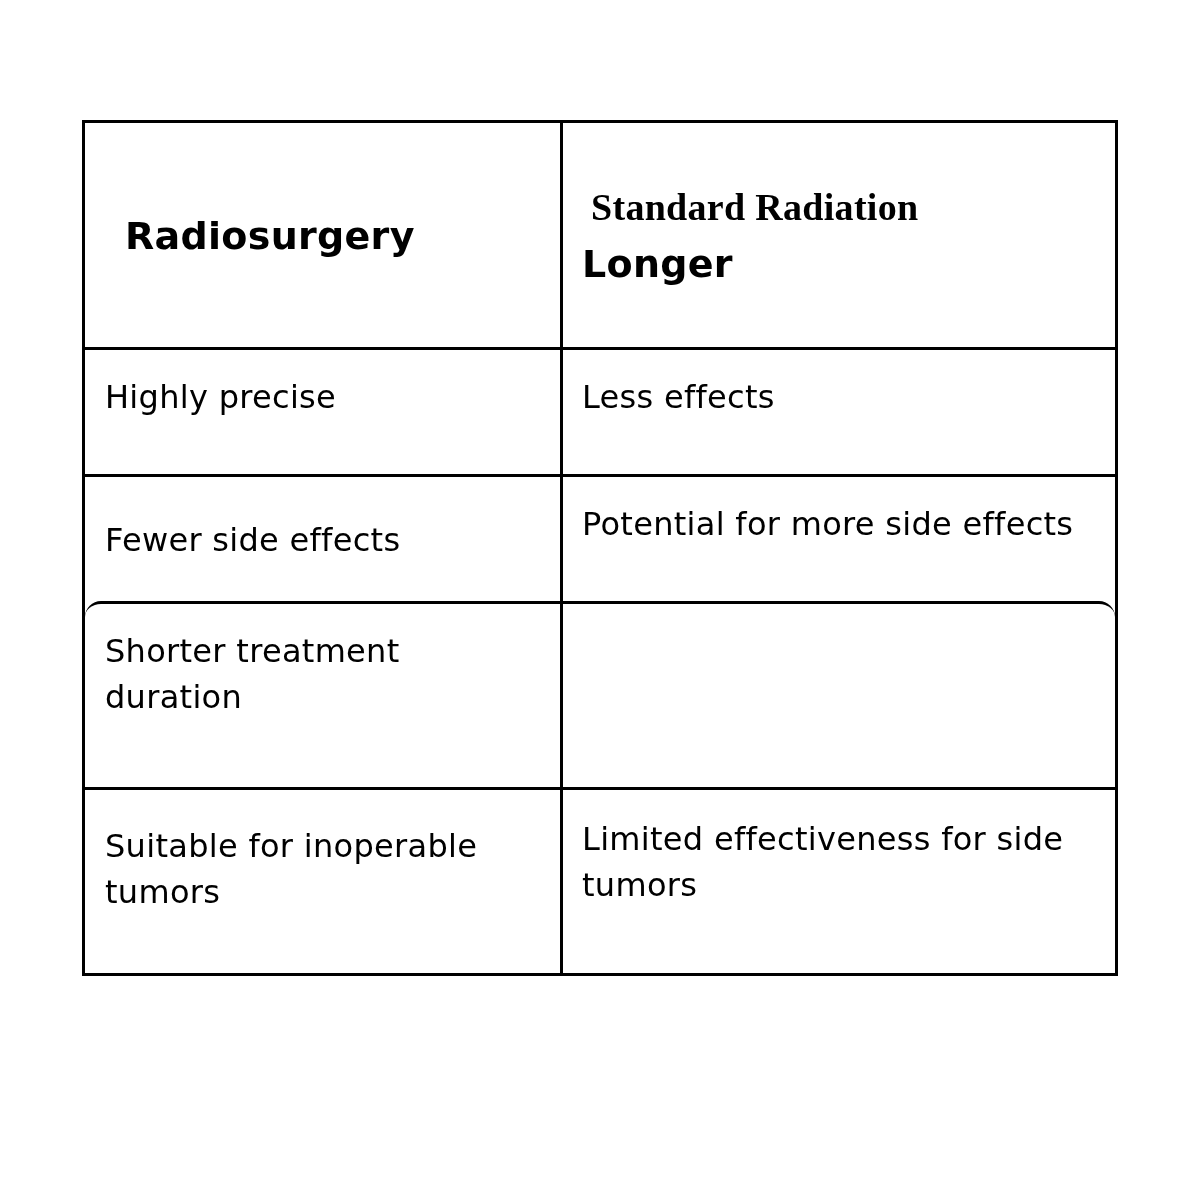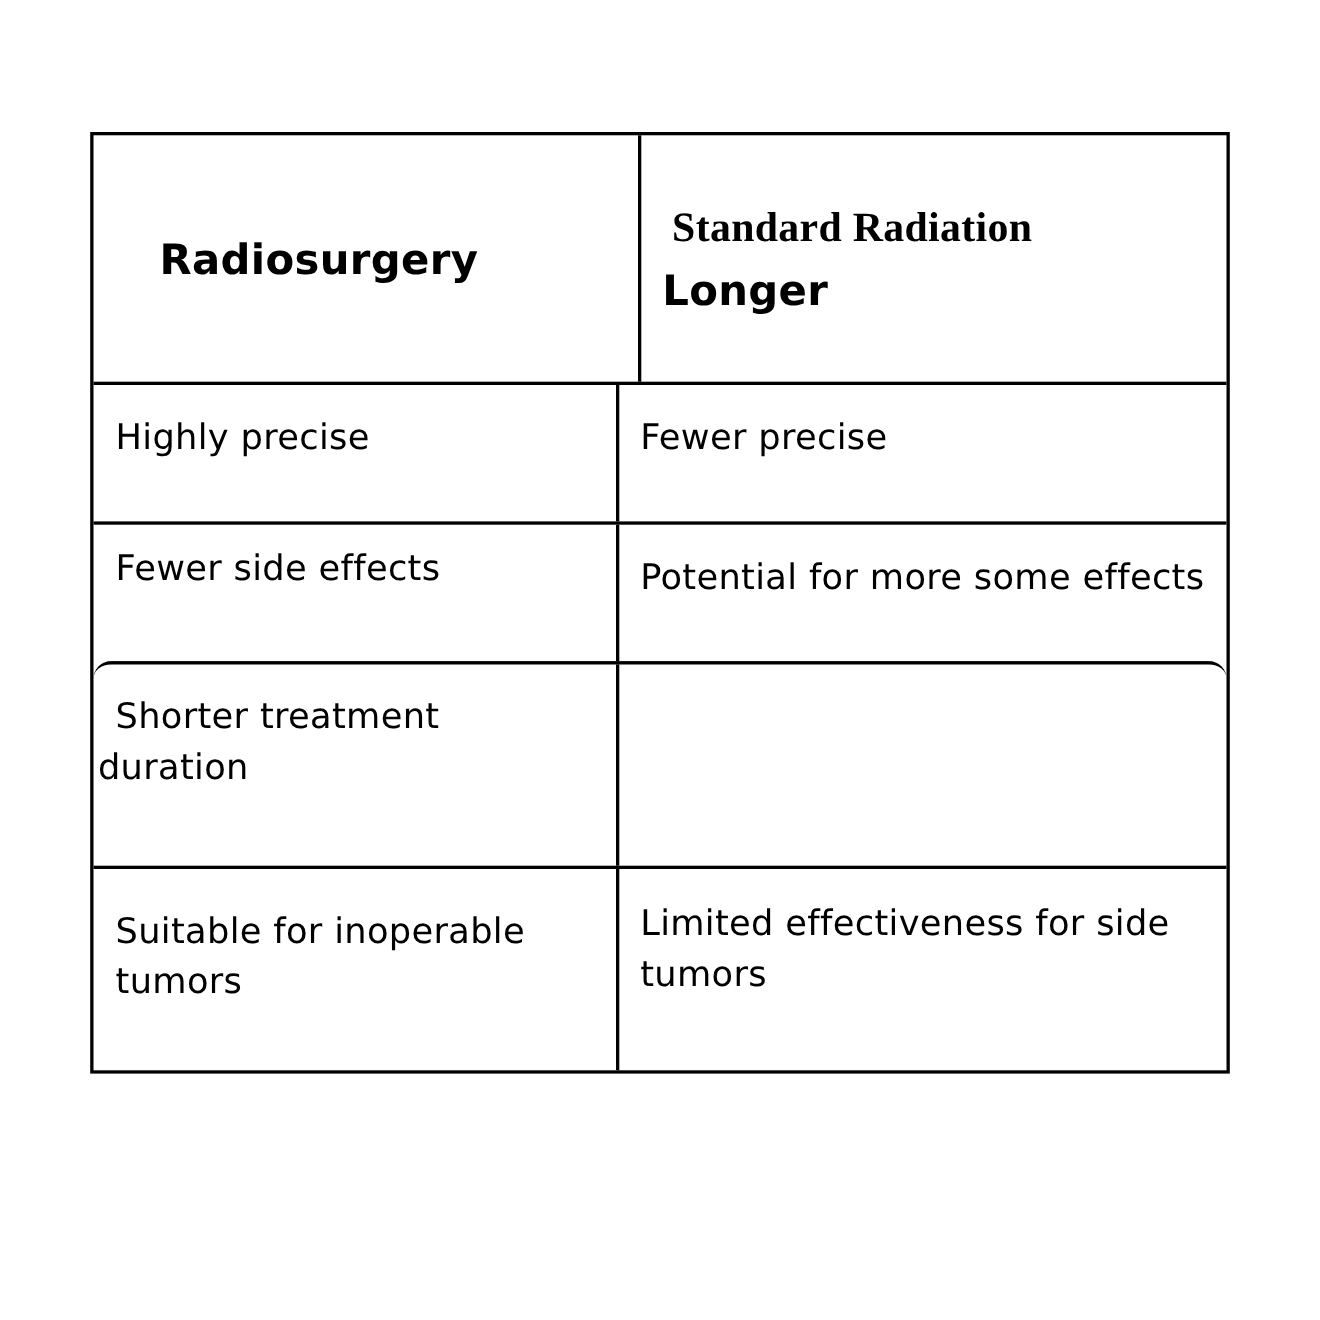--- a/index.html
+++ b/index.html
@@ -57,52 +57,52 @@
       font-weight: bold;
       font-size: 38px;
       line-height: 57px;
     }
   </style>
 </head>
 <body>
 
 <div class="table">
 
-  <div class="row first" style="top:0; height:224px;margin-left:20px;">
+  <div class="row first" style="top:0; height:224px;">
     <div class="cell left">
       <div class="txt hdr" style="left:40px; top:85px;">Radiosurgery</div>
     </div>
     <div class="cell right">
       <div class="txt hdr" style="left:28px; top:56px;font-family:Liberation Serif, serif;">Standard Radiation</div>
       <div class="txt hdr" style="left:19px; top:113px;">Longer</div>
     </div>
   </div>
 
   <div class="row" style="top:224px; height:127px;">
     <div class="cell left">
       <div class="txt" style="left:20px; top:24px;">Highly precise</div>
     </div>
     <div class="cell right">
-      <div class="txt" style="left:19px; top:24px;">Fewer precise</div>
+      <div class="txt" style="left:19px; top:24px;">Less effects</div>
     </div>
   </div>
 
   <div class="row" style="top:351px; height:127px;">
     <div class="cell left">
-      <div class="txt" style="left:20px; top:16px;">Fewer side effects</div>
+      <div class="txt" style="left:20px; top:40px;">Fewer side effects</div>
     </div>
     <div class="cell right">
-      <div class="txt" style="left:19px; top:24px;">Potential for more some effects</div>
+      <div class="txt" style="left:19px; top:24px;">Potential for more side effects</div>
     </div>
   </div>
 
   <div class="row" style="top:478px; height:186px;border-radius:16px;">
     <div class="cell left">
       <div class="txt" style="left:20px; top:24px;">Shorter treatment</div>
-      <div class="txt" style="left:4px; top:70px;">duration</div>
+      <div class="txt" style="left:20px; top:70px;">duration</div>
     </div>
   </div>
 
   <div class="row" style="top:664px; height:186px;">
     <div class="cell left">
       <div class="txt" style="left:20px; top:33px;">Suitable for inoperable</div>
       <div class="txt" style="left:20px; top:79px;">tumors</div>
     </div>
     <div class="cell right">
       <div class="txt" style="left:19px; top:26px;">Limited effectiveness for side</div>

